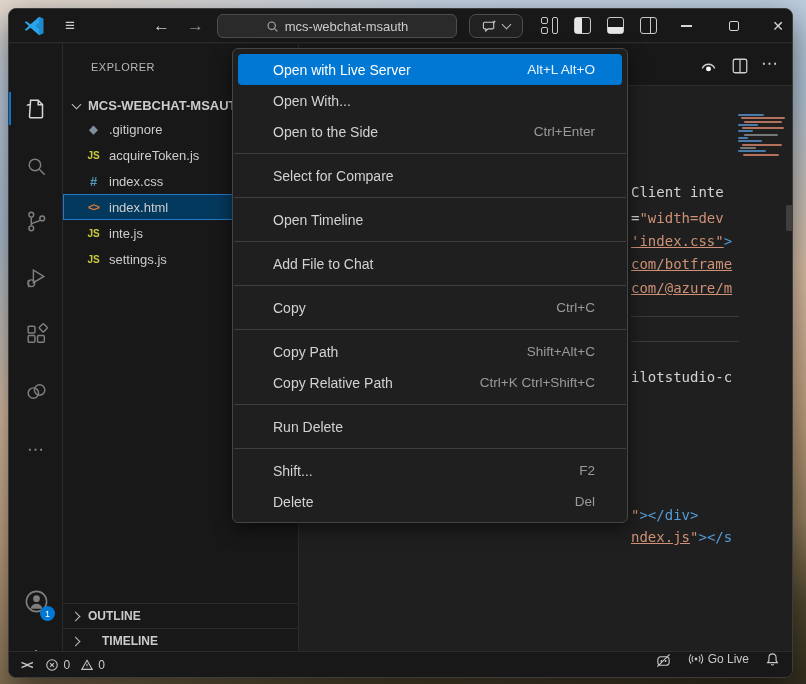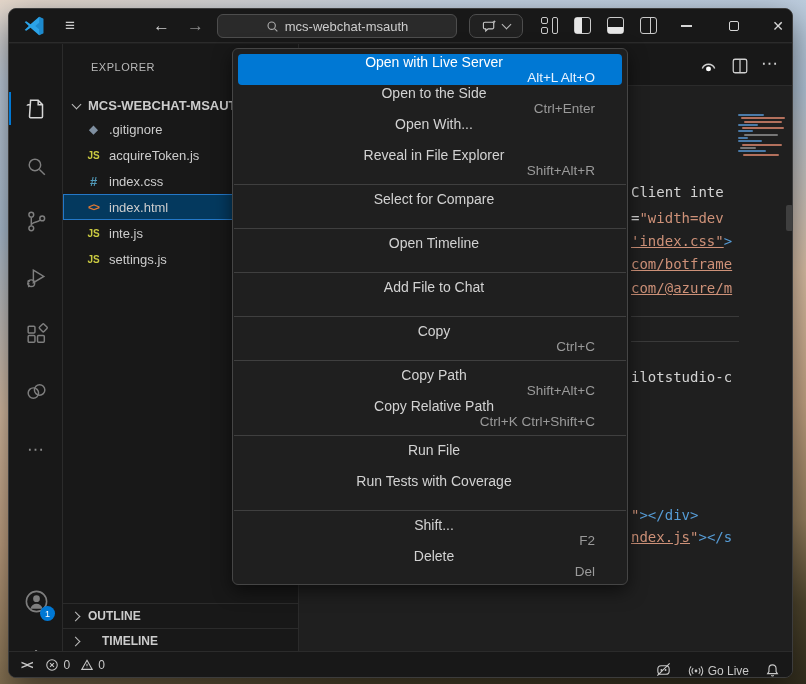--- a/index.html
+++ b/index.html
@@ -80,31 +80,31 @@
   .code-line{position:absolute;left:622px;width:108px;font-family:"DejaVu Sans Mono",monospace;font-size:14px;white-space:pre;overflow:hidden;}
   .c-plain{color:#d4d4d4;} .c-str{color:#ce9178;} .c-link{color:#ce9178;text-decoration:underline;} .c-tag{color:#569cd6;}
   .hline{position:absolute;left:622px;width:108px;border-top:1px solid #3a3a3a;}
   .minimap{position:absolute;left:729px;top:105px;width:47px;}
   .mm{height:2px;margin-bottom:1.3px;border-radius:1px;}
   .mm-b{background:#4a7aa8;} .mm-o{background:#b3705c;} .mm-g{background:#777777;}
   .scroll-thumb{position:absolute;left:777px;top:196px;width:7px;height:26px;background:#3f3f3f;border-radius:2px;}
   
   .statusbar{position:absolute;left:0;right:0;bottom:0;height:26px;background:#181818;border-top:1px solid #2b2b2b;color:#c8c8c8;font-size:12px;}
   .sb-left{position:absolute;left:12px;top:0;height:26px;display:flex;align-items:center;gap:14px;}
-  .sb-right{position:absolute;right:12px;top:0;height:26px;display:flex;align-items:flex-end;gap:16px;}
+  .sb-right{position:absolute;right:12px;top:0;height:26px;display:flex;align-items:flex-start;gap:16px;}
   .remote-glyph{font-family:"DejaVu Sans Mono",monospace;font-weight:bold;letter-spacing:-2px;font-size:12px;}
   .sb-group{display:flex;align-items:center;gap:4px;}
   .sb-group svg{stroke:#c8c8c8;fill:none;stroke-width:1.2;}
   
   .menu{
     position:absolute;left:232px;top:48px;width:396px;z-index:50;
     background:#1f1f1f;border:1px solid #454545;border-radius:6px;
     padding:5px 0;box-shadow:0 6px 18px rgba(0,0,0,.55);
   }
-  .mi{height:31px;margin:0 5px;padding:0 27px 0 35px;border-radius:4px;display:flex;align-items:center;font-size:14px;color:#d2d2d2;cursor:default;flex-direction:column;}
+  .mi{height:31px;margin:0 5px;padding:0 27px 0 35px;border-radius:4px;display:flex;align-items:center;font-size:14px;color:#d2d2d2;cursor:default;}
   .mi .sc{margin-left:auto;color:#9a9a9a;font-size:13.5px;}
   .mi.hl{background:#0078d4;color:#ffffff;}
   .mi.hl .sc{color:#e8f3ff;text-align:center;}
   .sep{height:1px;background:#3f3f3f;margin:6px 1px;}
 </style>
 </head>
 <body>
 
 <div class="window">
 
@@ -341,31 +341,27 @@
   </div>
 
 </div>
 
 <div class="menu">
   <div class="mi hl">
       <span>Open with Live Server</span>
       <span class="sc">Alt+L Alt+O</span>
     </div>
   <div class="mi">
+      <span>Open With...</span>
+      <span class="sc"></span>
+    </div>
+  <div class="mi">
       <span>Open to the Side</span>
       <span class="sc">Ctrl+Enter</span>
     </div>
-  <div class="mi">
-      <span>Open With...</span>
-      <span class="sc"></span>
-    </div>
-  <div class="mi">
-      <span>Reveal in File Explorer</span>
-      <span class="sc">Shift+Alt+R</span>
-    </div>
   <div class="sep"></div>
   <div class="mi">
       <span>Select for Compare</span>
       <span class="sc"></span>
     </div>
   <div class="sep"></div>
   <div class="mi">
       <span>Open Timeline</span>
       <span class="sc"></span>
     </div>
@@ -383,25 +379,21 @@
   <div class="mi">
       <span>Copy Path</span>
       <span class="sc">Shift+Alt+C</span>
     </div>
   <div class="mi">
       <span>Copy Relative Path</span>
       <span class="sc">Ctrl+K Ctrl+Shift+C</span>
     </div>
   <div class="sep"></div>
   <div class="mi">
-      <span>Run File</span>
-      <span class="sc"></span>
-    </div>
-  <div class="mi">
-      <span>Run Tests with Coverage</span>
+      <span>Run Delete</span>
       <span class="sc"></span>
     </div>
   <div class="sep"></div>
   <div class="mi">
       <span>Shift...</span>
       <span class="sc">F2</span>
     </div>
   <div class="mi">
       <span>Delete</span>
       <span class="sc">Del</span>

